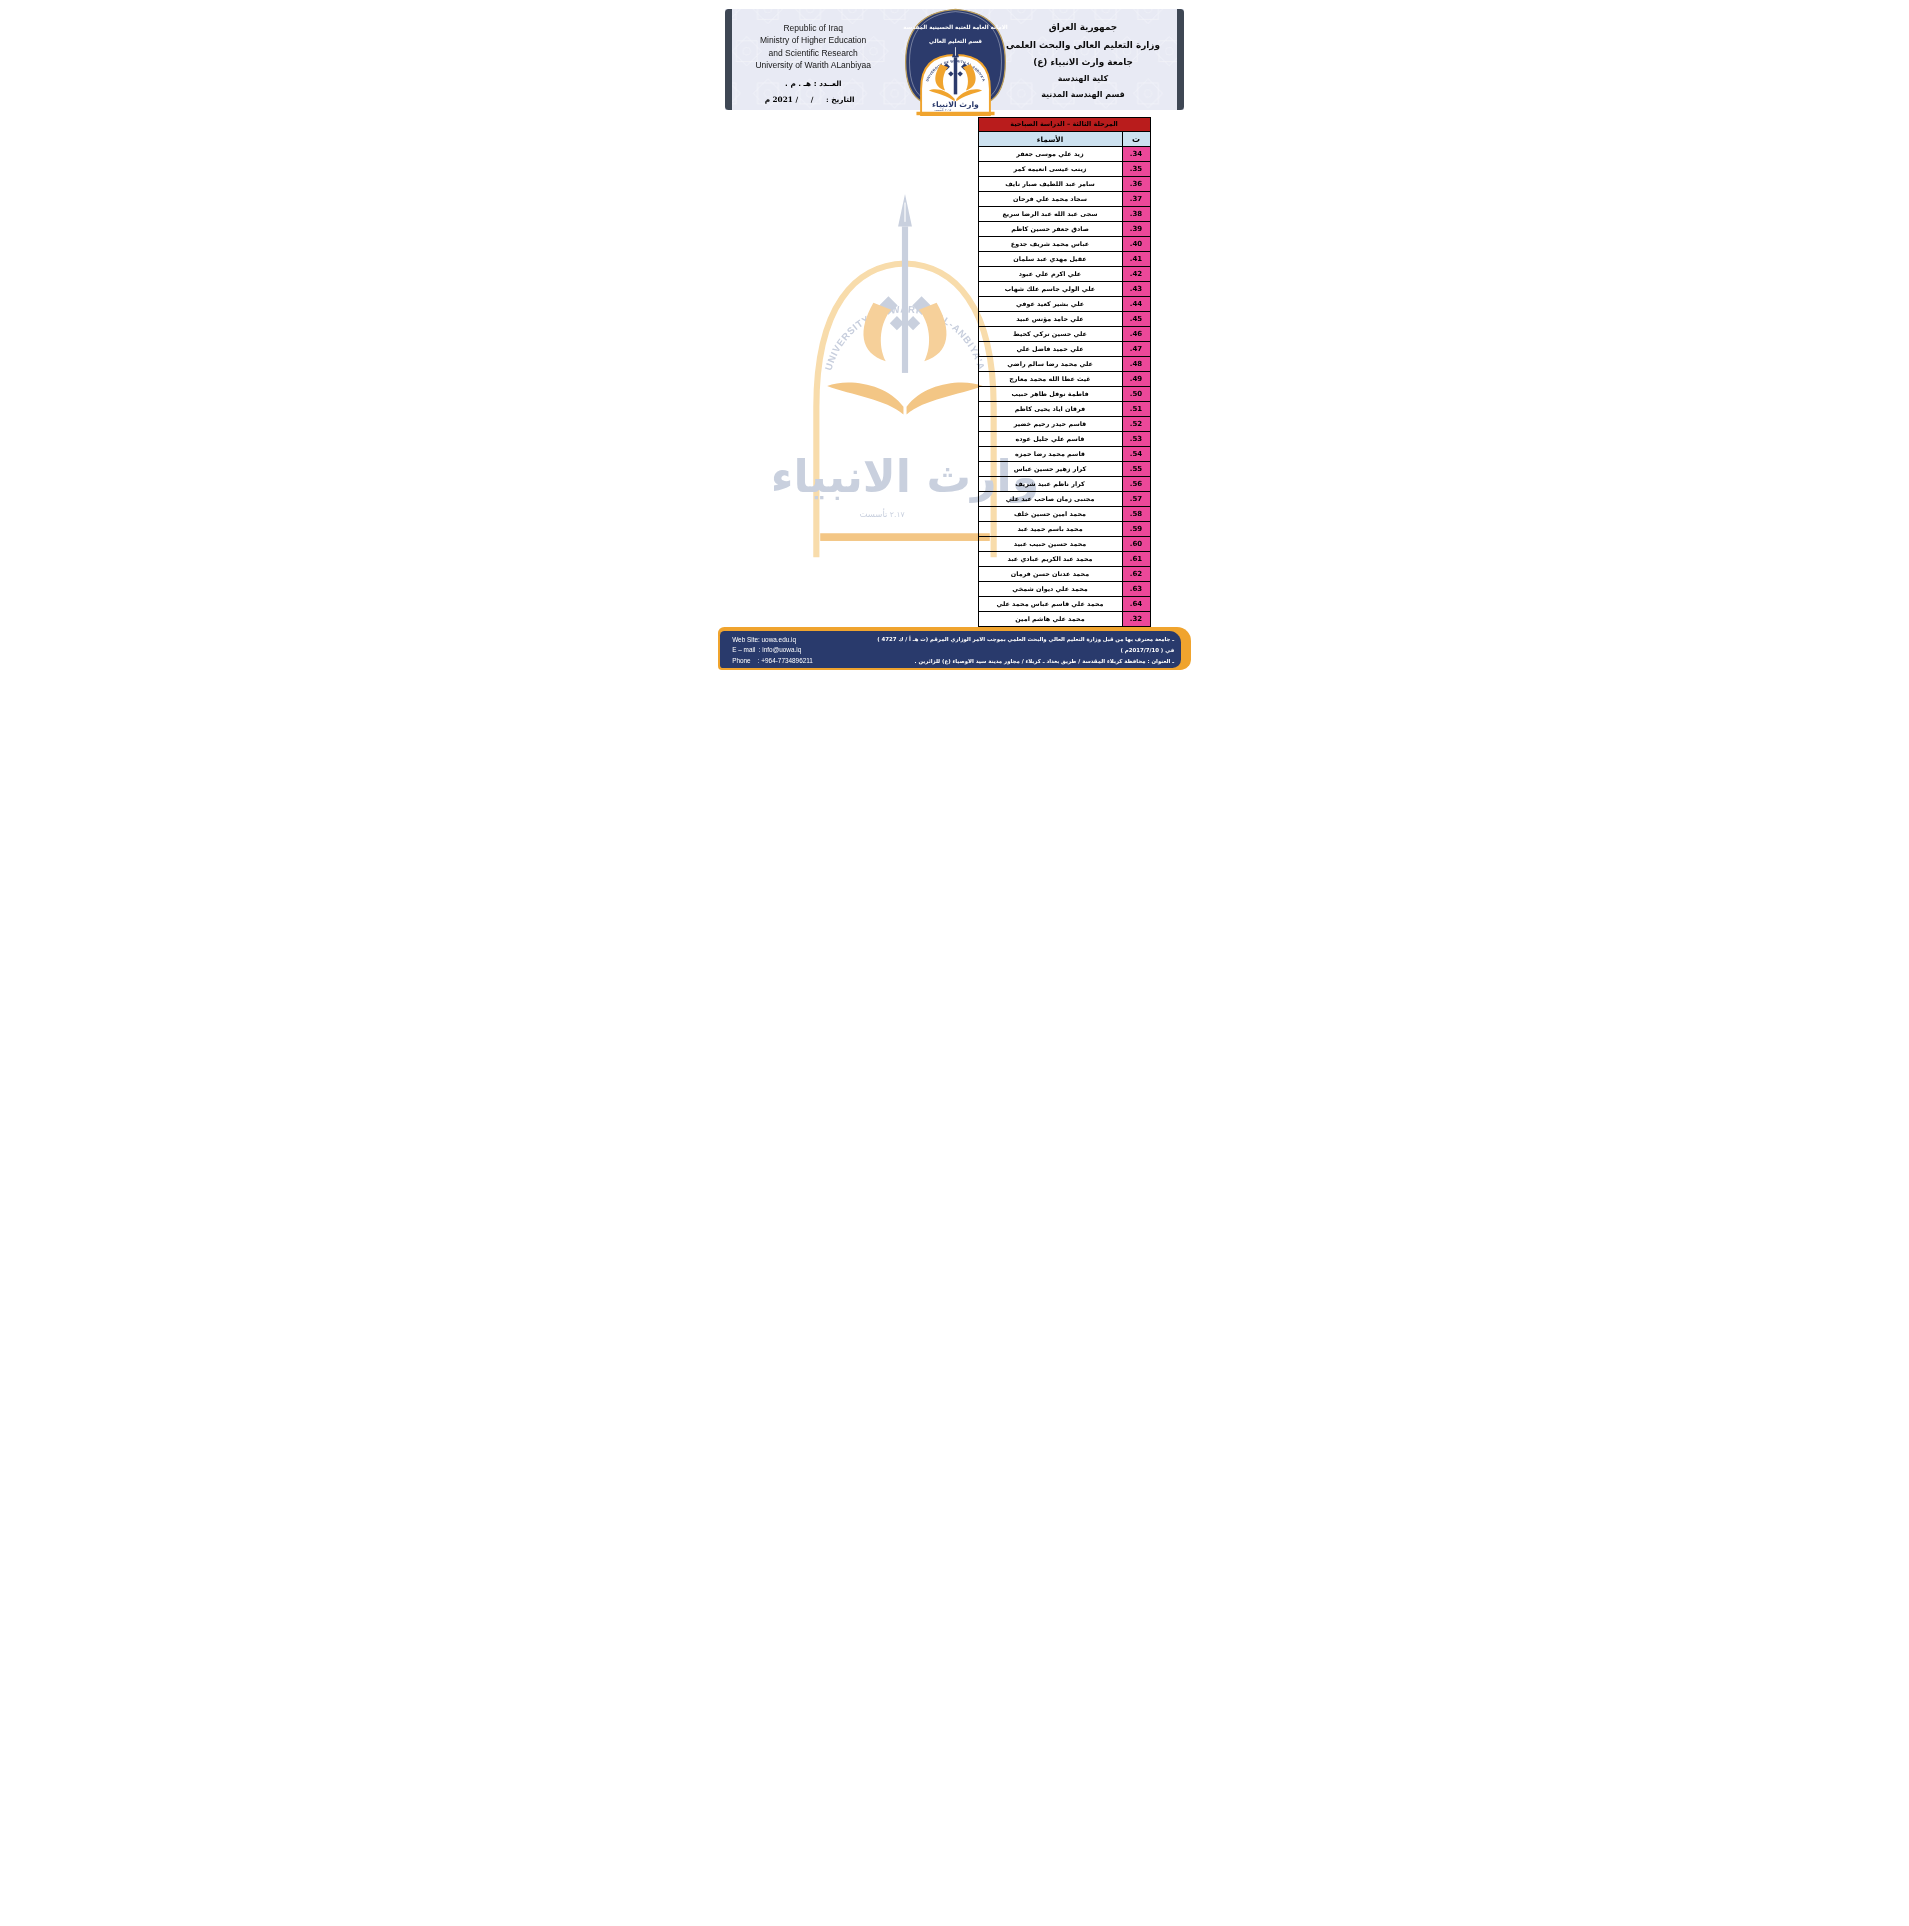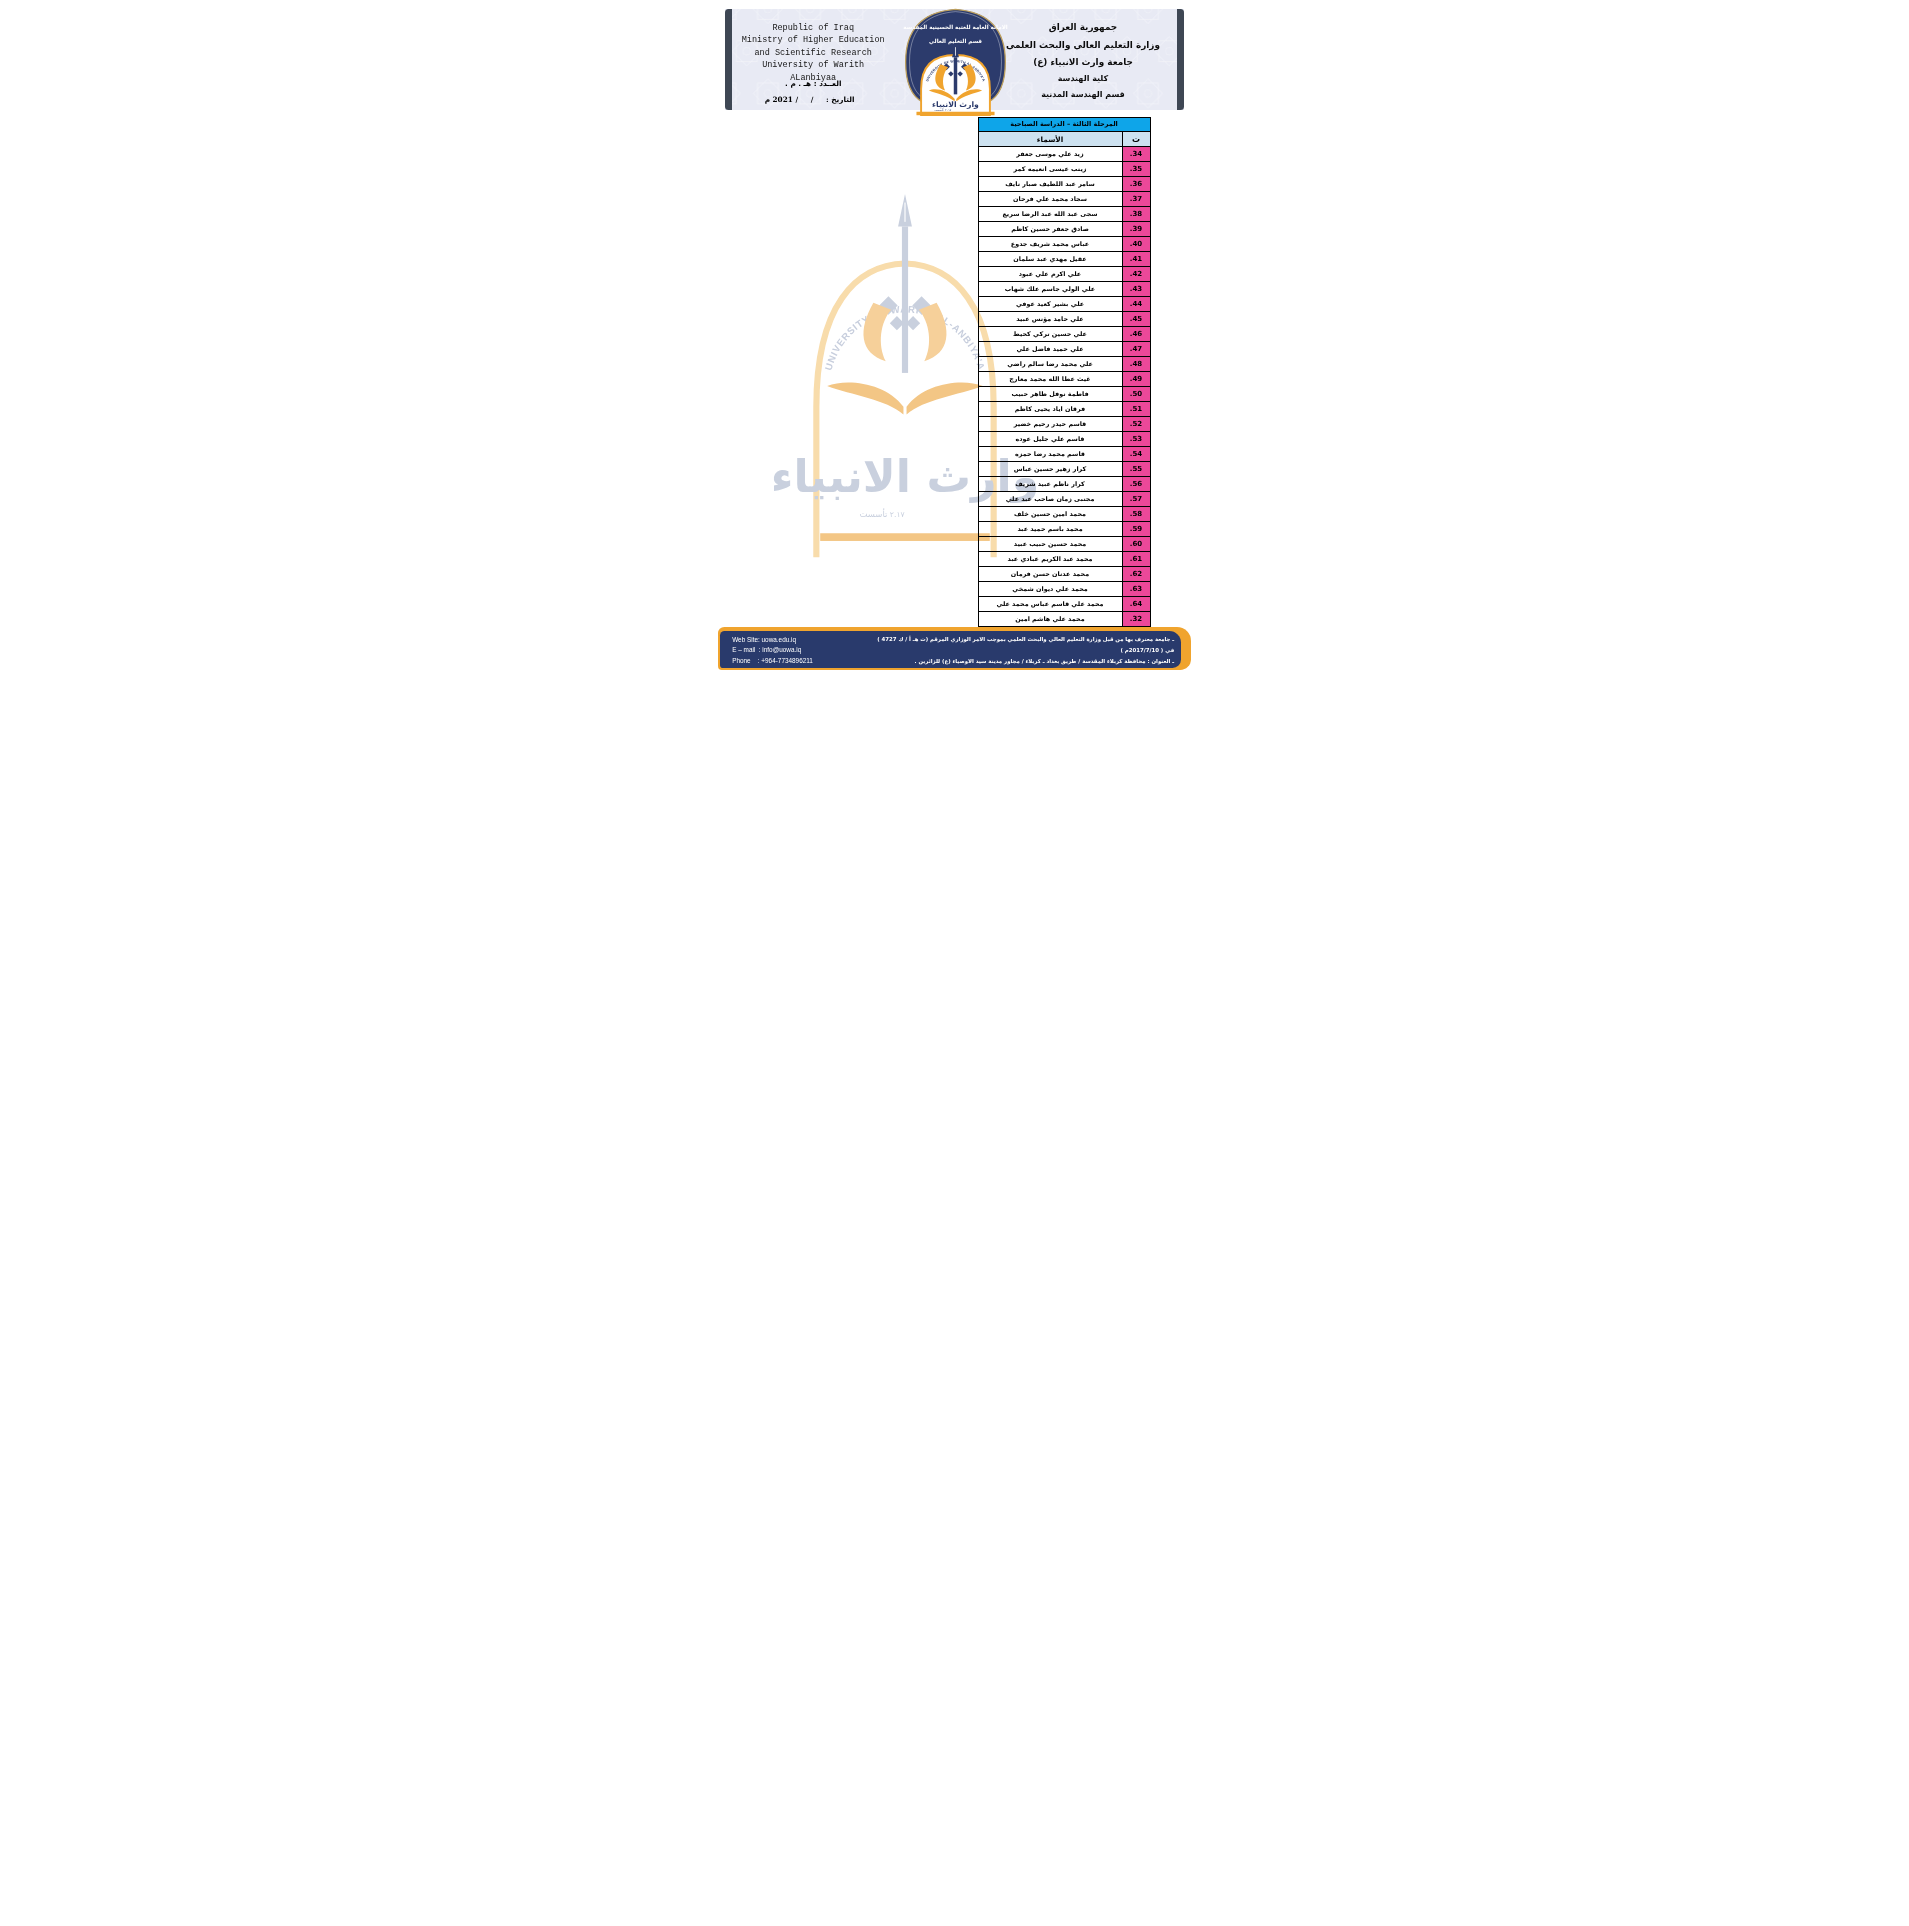--- a/index.html
+++ b/index.html
@@ -14,21 +14,21 @@
     position:absolute;left:9.2px;top:8.5px;width:459px;height:101px;
     background:#e8eaf4;overflow:hidden;
   }
   .header svg.pattern{position:absolute;left:0;top:0;}
   .side-bar{position:absolute;top:0;width:7px;height:101px;background:#3e4754;}
   .side-bar.left{left:0;border-radius:3.5px 0 0 3.5px;}
   .side-bar.right{right:0;border-radius:0 3.5px 3.5px 0;}
   .h-english{
     position:absolute;left:13px;top:13px;width:151px;text-align:center;
     color:#161616;font-size:8.5px;line-height:1.48;font-weight:500;
-    font-family:Liberation Mono, monospace;
+    font-family:Liberation Sans, sans-serif;
   }
   .h-issue{
     position:absolute;left:11.6px;top:70px;width:154px;direction:rtl;text-align:center;
     font-family:"DejaVu Sans",sans-serif;font-weight:bold;font-size:7.3px;color:#000;
   }
   .h-date{
     position:absolute;left:3.9px;top:86px;width:162px;direction:rtl;text-align:center;
     font-family:"DejaVu Serif","DejaVu Sans",sans-serif;font-weight:bold;font-size:7.3px;color:#000;
   }
   .h-arabic{
@@ -39,21 +39,21 @@
   .h-arabic .s{font-size:8px;line-height:1.9;}
   .emblem{position:absolute;left:178px;top:7px;z-index:3;}
   
   .watermark{position:absolute;left:54px;top:191px;z-index:1;pointer-events:none;}
   
   .stable{
     position:absolute;left:262px;top:117px;width:171px;z-index:2;
     direction:rtl;border:1.2px solid #000;background:transparent;
   }
   .t-title{
-    height:13px;line-height:13px;background:#0ea5e9;border-bottom:0.8px solid #000;
+    height:13px;line-height:13px;background:#b91c1c;border-bottom:0.8px solid #000;
     text-align:center;font-family:"DejaVu Sans",sans-serif;font-weight:bold;font-size:6.5px;color:#000;
   }
   .t-head{display:flex;height:14.3px;background:#cde2f0;border-bottom:0.8px solid #000;}
   .t-num-h{
     width:27px;border-left:0.8px solid #000;display:flex;align-items:center;justify-content:center;
     font-family:"DejaVu Sans",sans-serif;font-weight:bold;font-size:8px;
   }
   .t-name-h{
     flex:1;display:flex;align-items:center;justify-content:center;
     font-family:"DejaVu Sans",sans-serif;font-weight:bold;font-size:7.3px;text-align:right;

